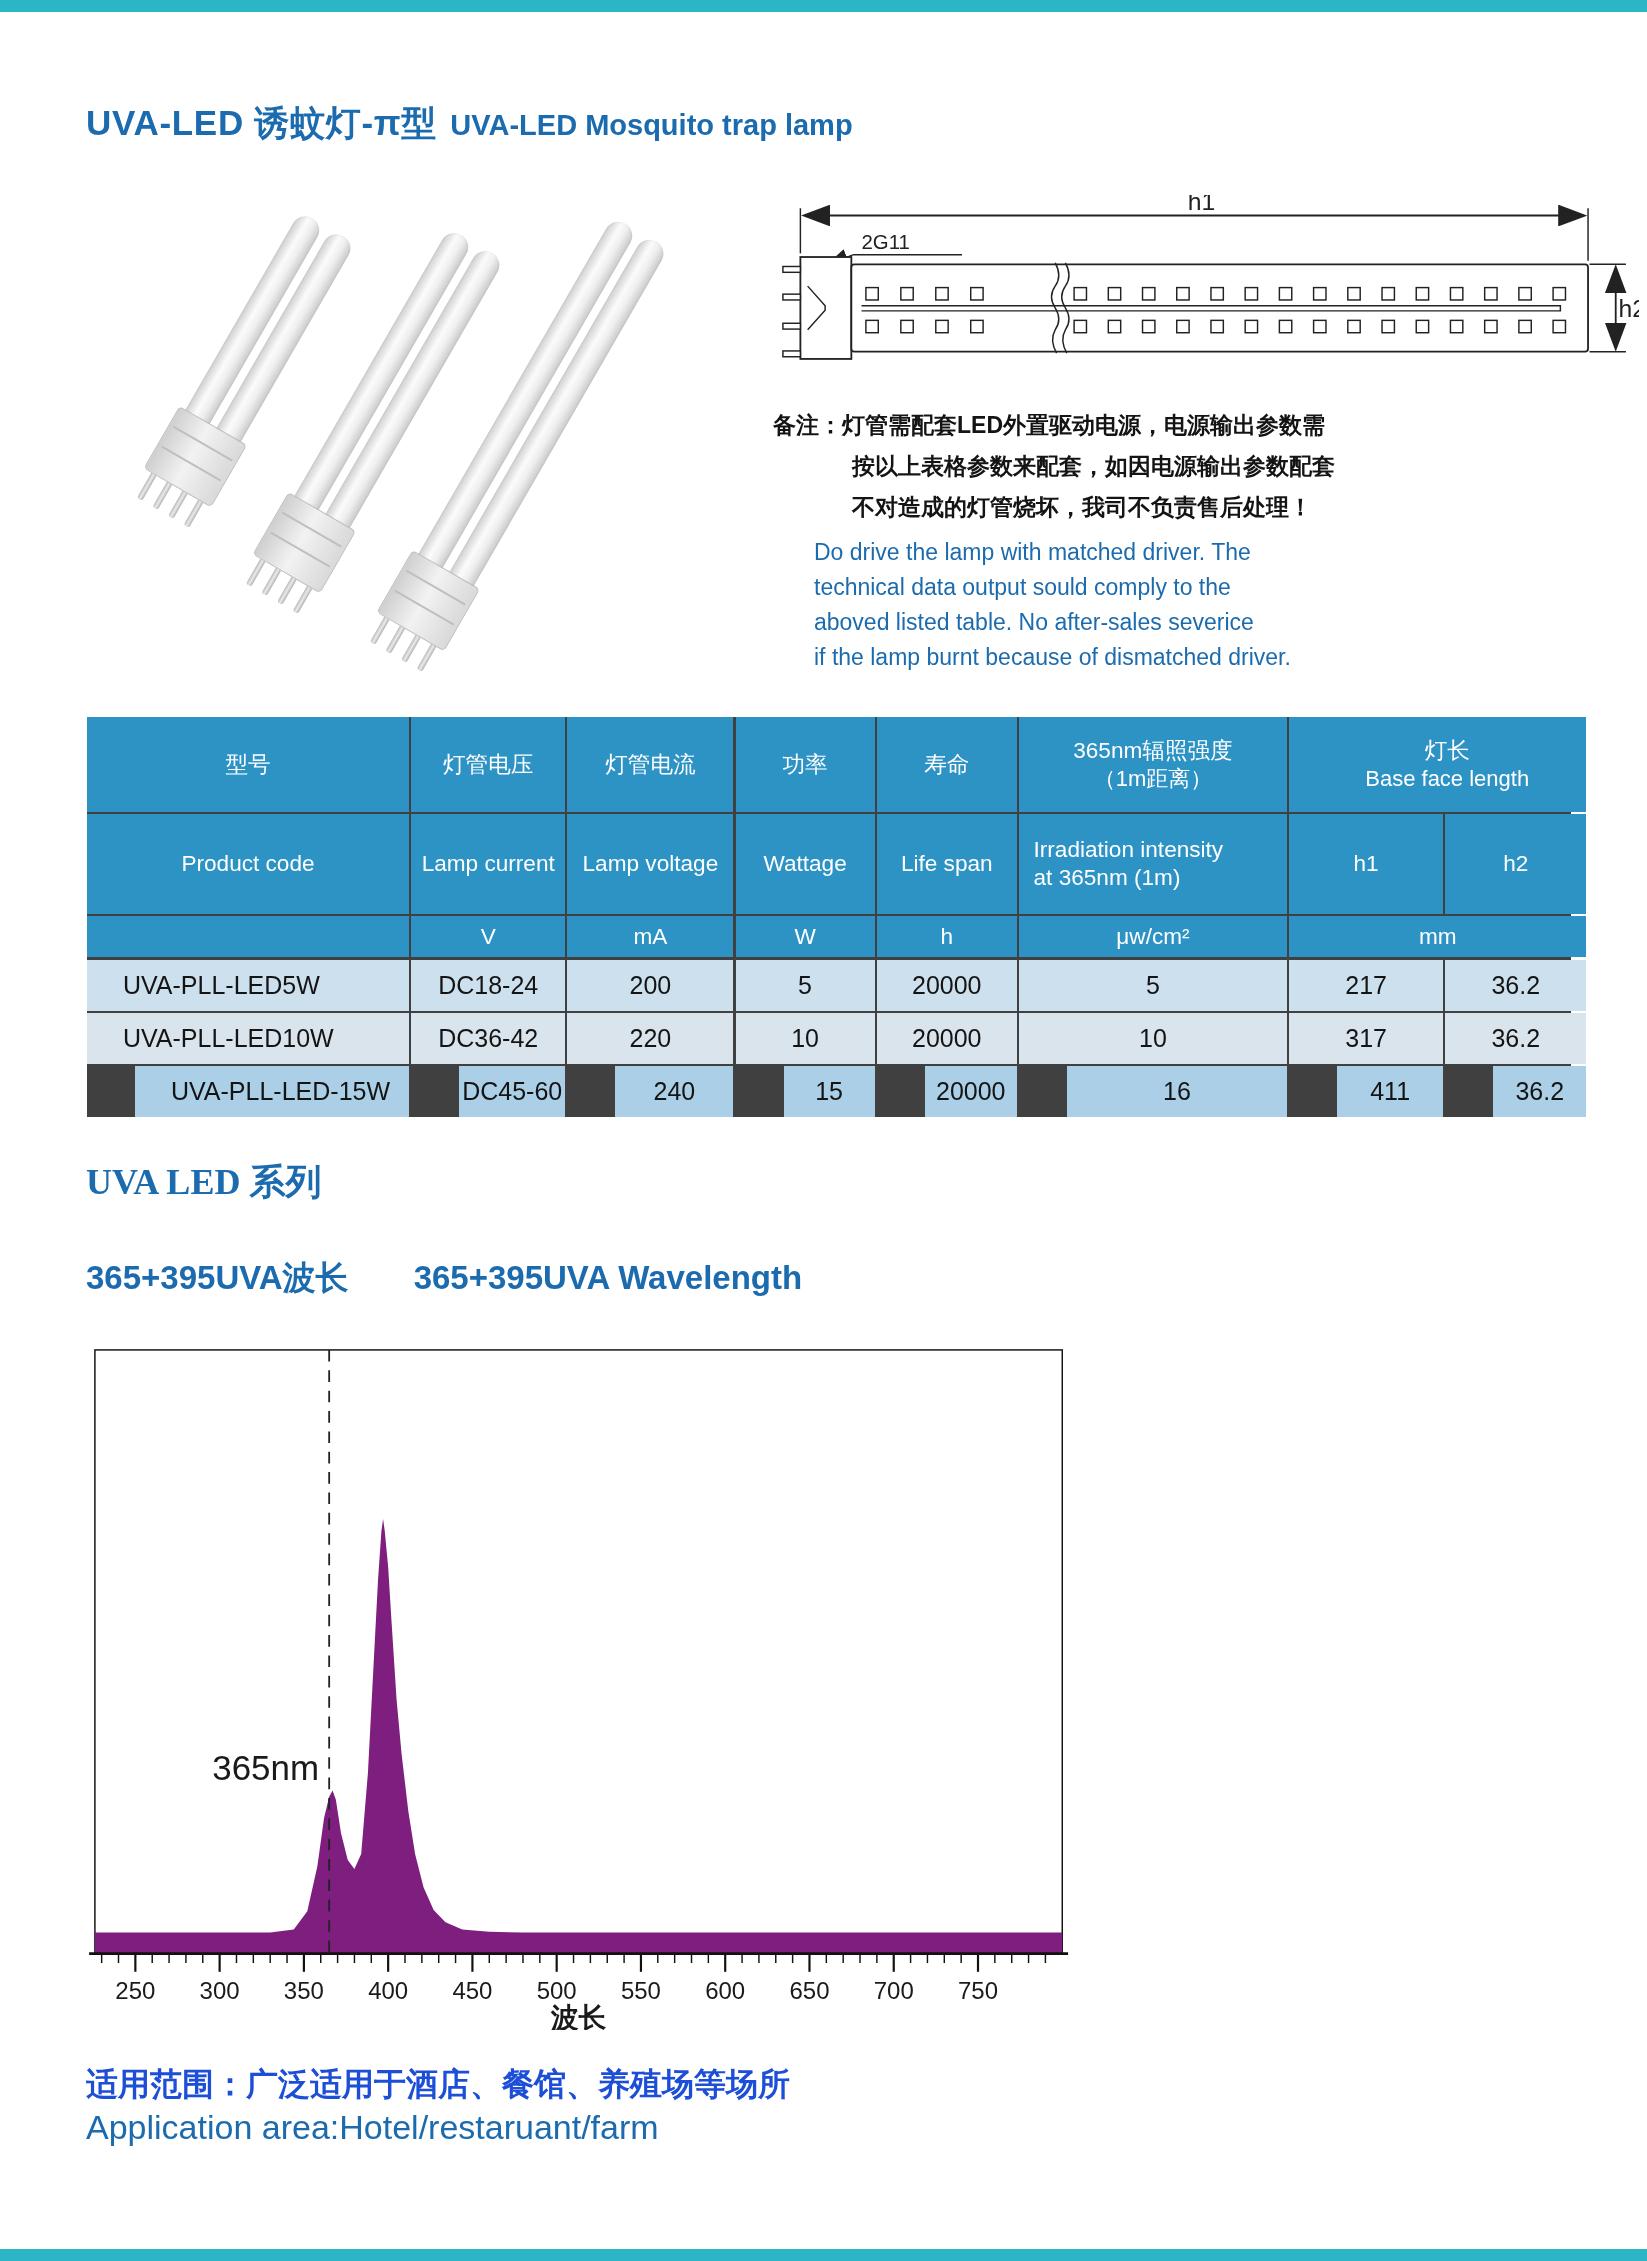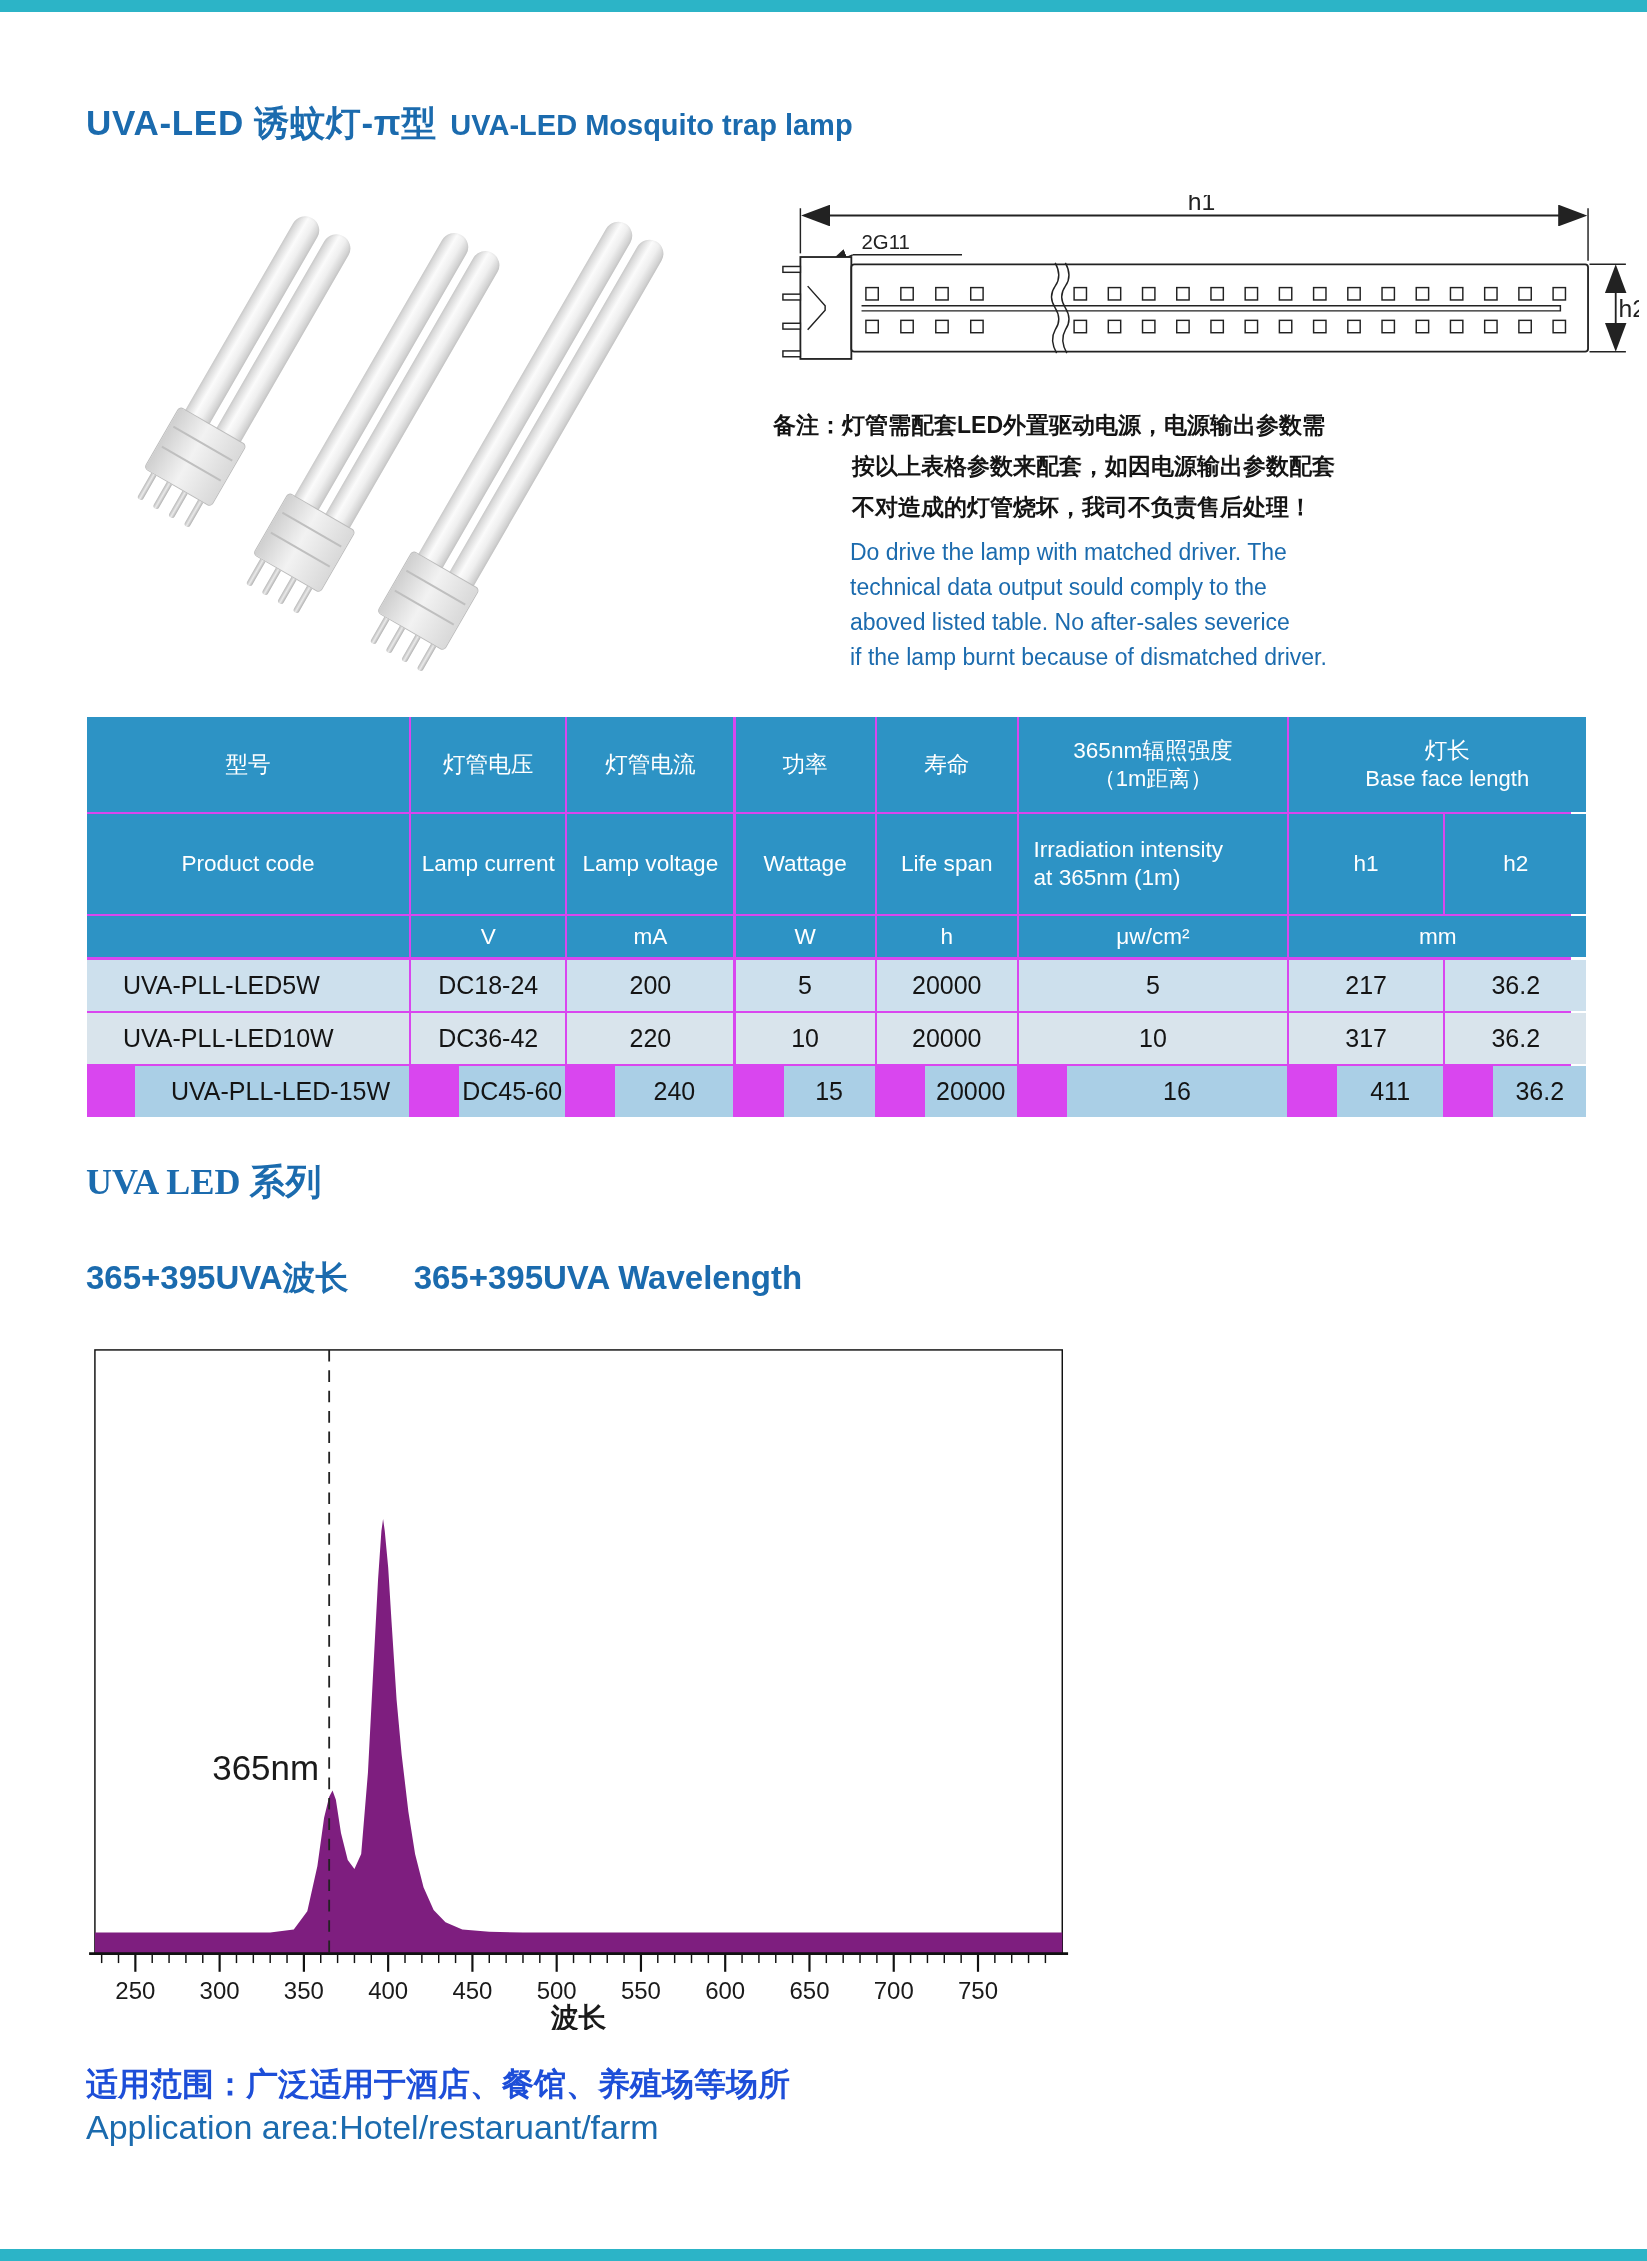--- a/index.html
+++ b/index.html
@@ -37,27 +37,27 @@
   
   .diagram{position:absolute;left:780px;top:195px;}
   .diagram svg{display:block;}
   .diagram text{font-family:"Liberation Sans","DejaVu Sans",sans-serif;fill:#222;}
 
   
   .note-zh{position:absolute;left:773px;top:405px;font-size:23px;font-weight:bold;color:#141414;line-height:41px;}
   .note-zh .row{display:flex;}
   .note-zh .lbl{flex:0 0 auto;}
   .note-zh .indent{margin-left:79px;}
-  .note-en{position:absolute;left:850px;top:535px;font-size:23px;color:#1b6bae;line-height:35px;}
+  .note-en{position:absolute;left:814px;top:535px;font-size:23px;color:#1b6bae;line-height:35px;}
 
   
   .spec-table{
     position:absolute;left:87px;top:717px;width:1484px;
     display:grid;grid-template-columns:322px 154px 166px 139px 140px 268px 154px 141px;
-    grid-template-rows:95px 100px 41px 51px 51px 51px;gap:2.2px;background:#d946ef;
+    grid-template-rows:95px 100px 41px 51px 51px 51px;gap:2.2px;background:#404040;
   }
   .cell{display:flex;align-items:center;justify-content:center;text-align:center;}
   .hc{background:#2d93c5;color:#fff;font-size:22.6px;line-height:28px;flex-direction:column;}
   .hc .sub{font-size:22px;}
   .hc.left{align-items:flex-start;padding-left:14.6px;box-sizing:border-box;text-align:left;}
   .uc{background:#2d93c5;color:#fff;font-size:22.6px;}
   .dc{font-size:25px;color:#141414;}
   .dc.name{justify-content:flex-start;padding-left:36px;box-sizing:border-box;}
   .r1{background:#cde0ed;} .r2{background:#d9e4ec;} .r3{background:#aacfe6;margin-left:48px;}
   .span2{grid-column:7 / span 2;}

